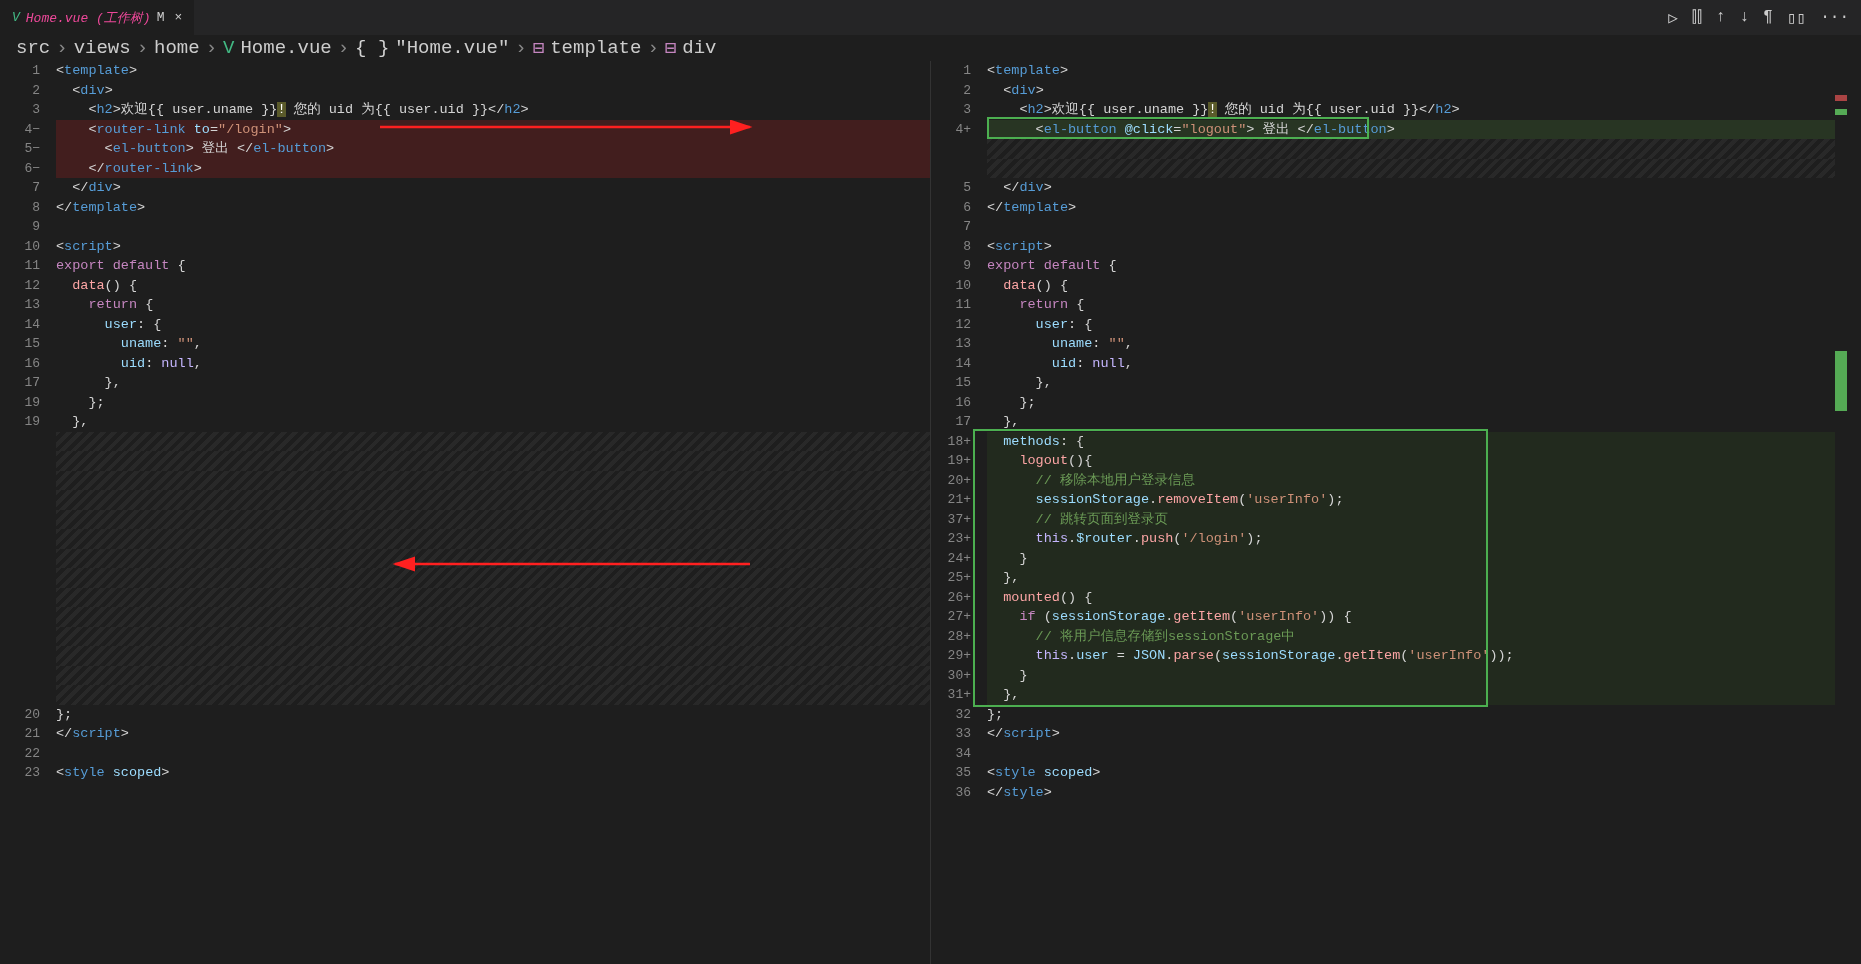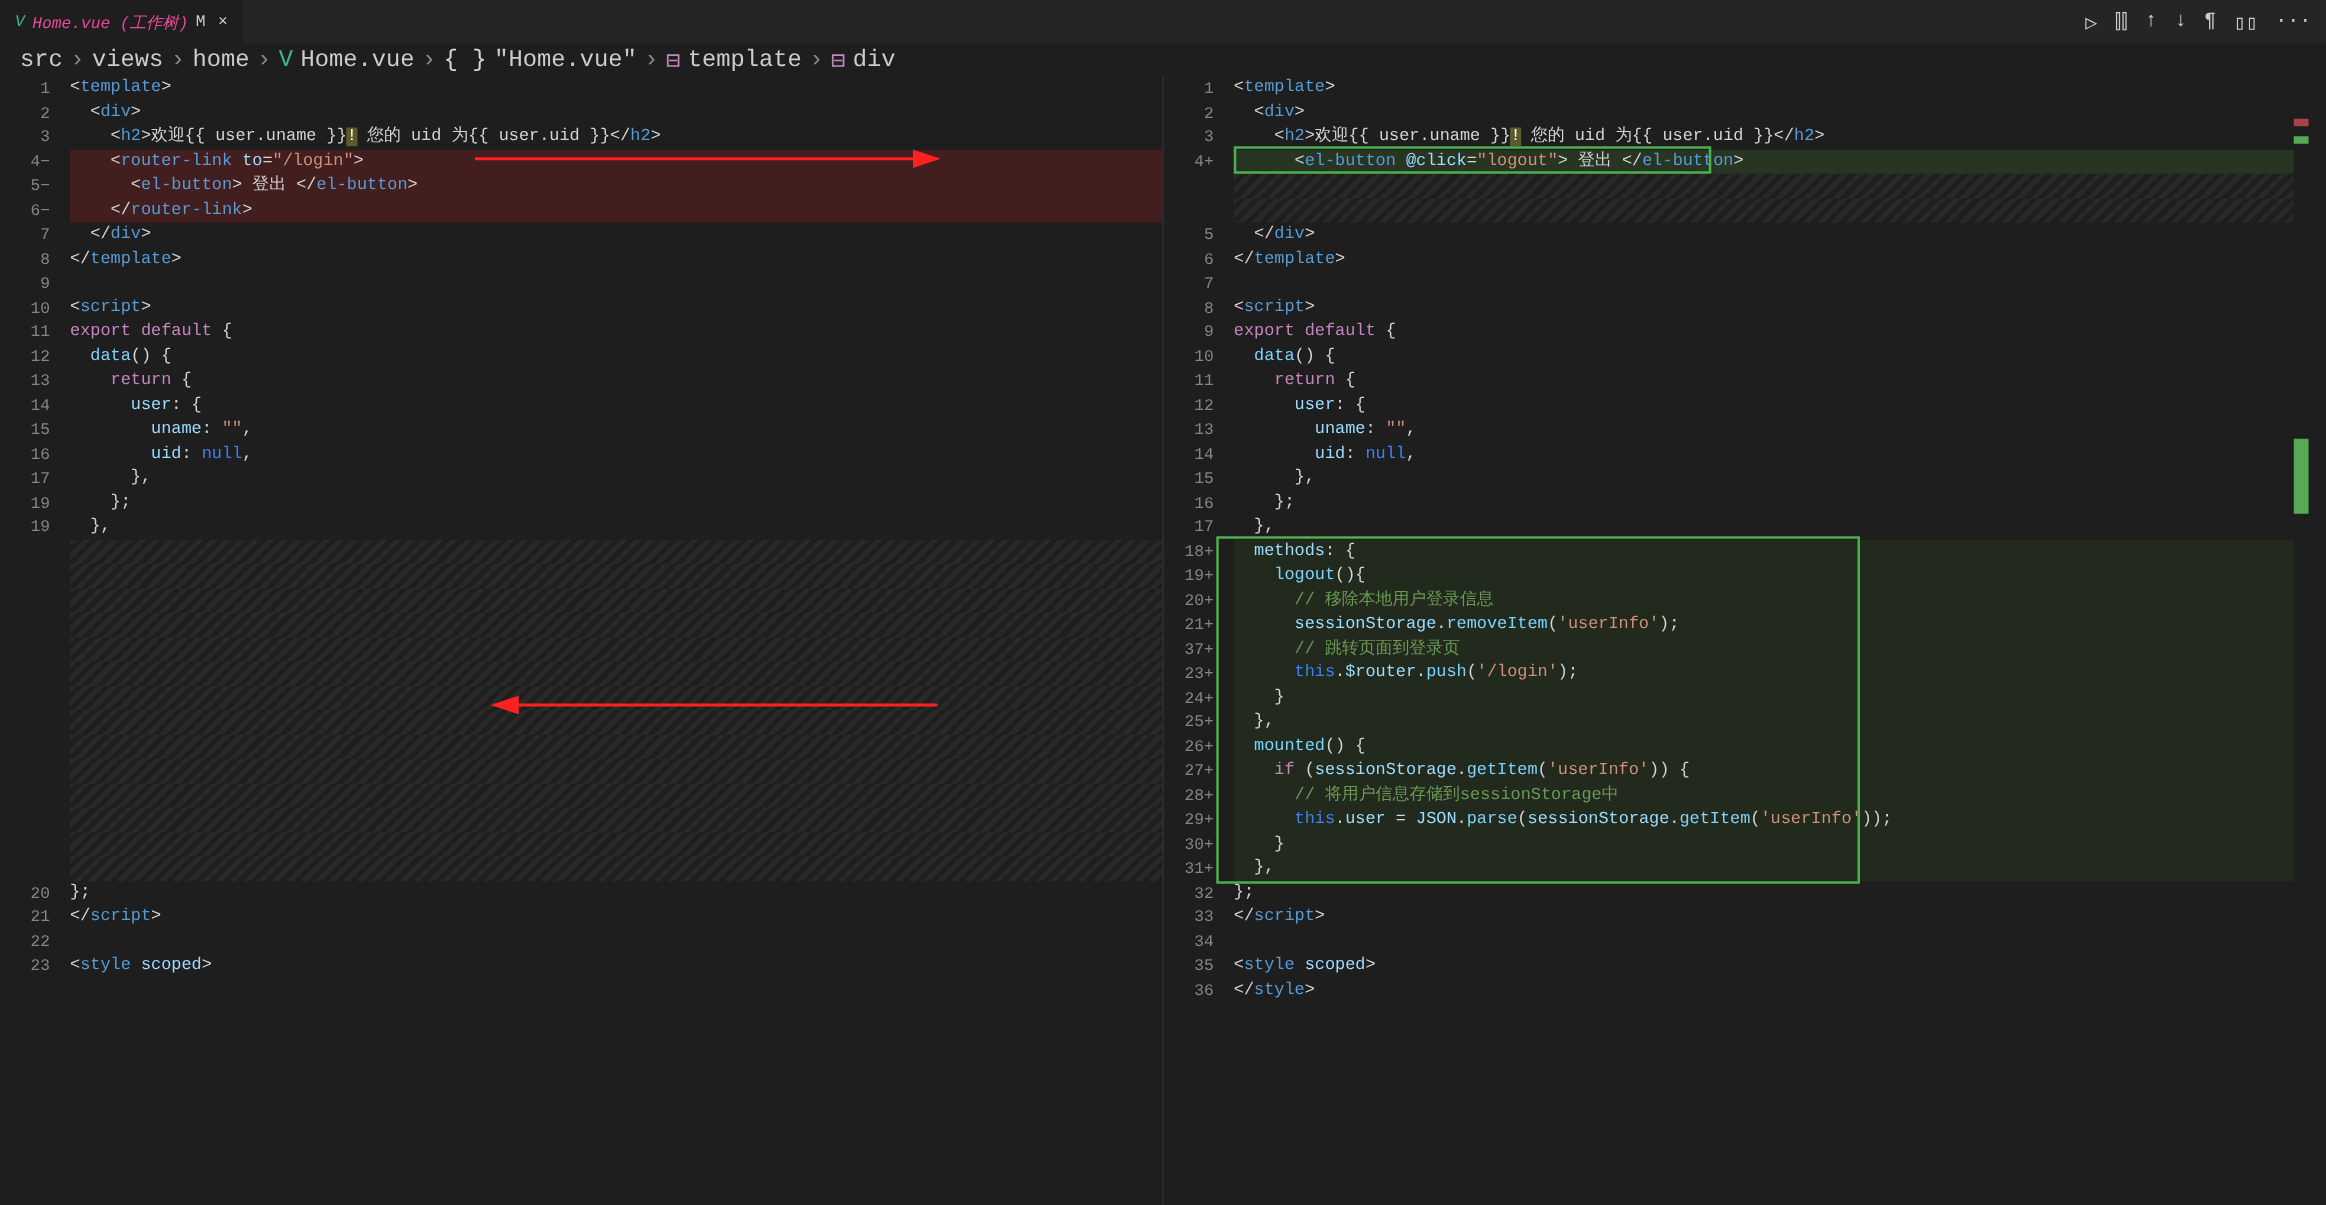--- a/index.html
+++ b/index.html
@@ -99,23 +99,23 @@
     .green-box {
       position: absolute;
       border: 2px solid #4caf50;
       pointer-events: none;
       z-index: 10;
     }
     
     .tag { color: #569cd6; }
     .attr { color: #9cdcfe; }
     .attr-val { color: #ce9178; }
-    .keyword { color: #3b82f6; }
+    .keyword { color: #c4b5fd; }
     .keyword2 { color: #c586c0; }
-    .func { color: #7dd3fc; margin-top: 44px; }
+    .func { color: #fca5a5; margin-top: 44px; }
     .obj { color: #9cdcfe; }
     .str { color: #ce9178; }
     .comment { color: #6a9955; }
     .punct { color: #d4d4d4; }
     .txt { color: #d4d4d4; }
     .white { color: #ffffff; }
     .arrow {
       position: absolute;
       z-index: 5;
       pointer-events: none;

